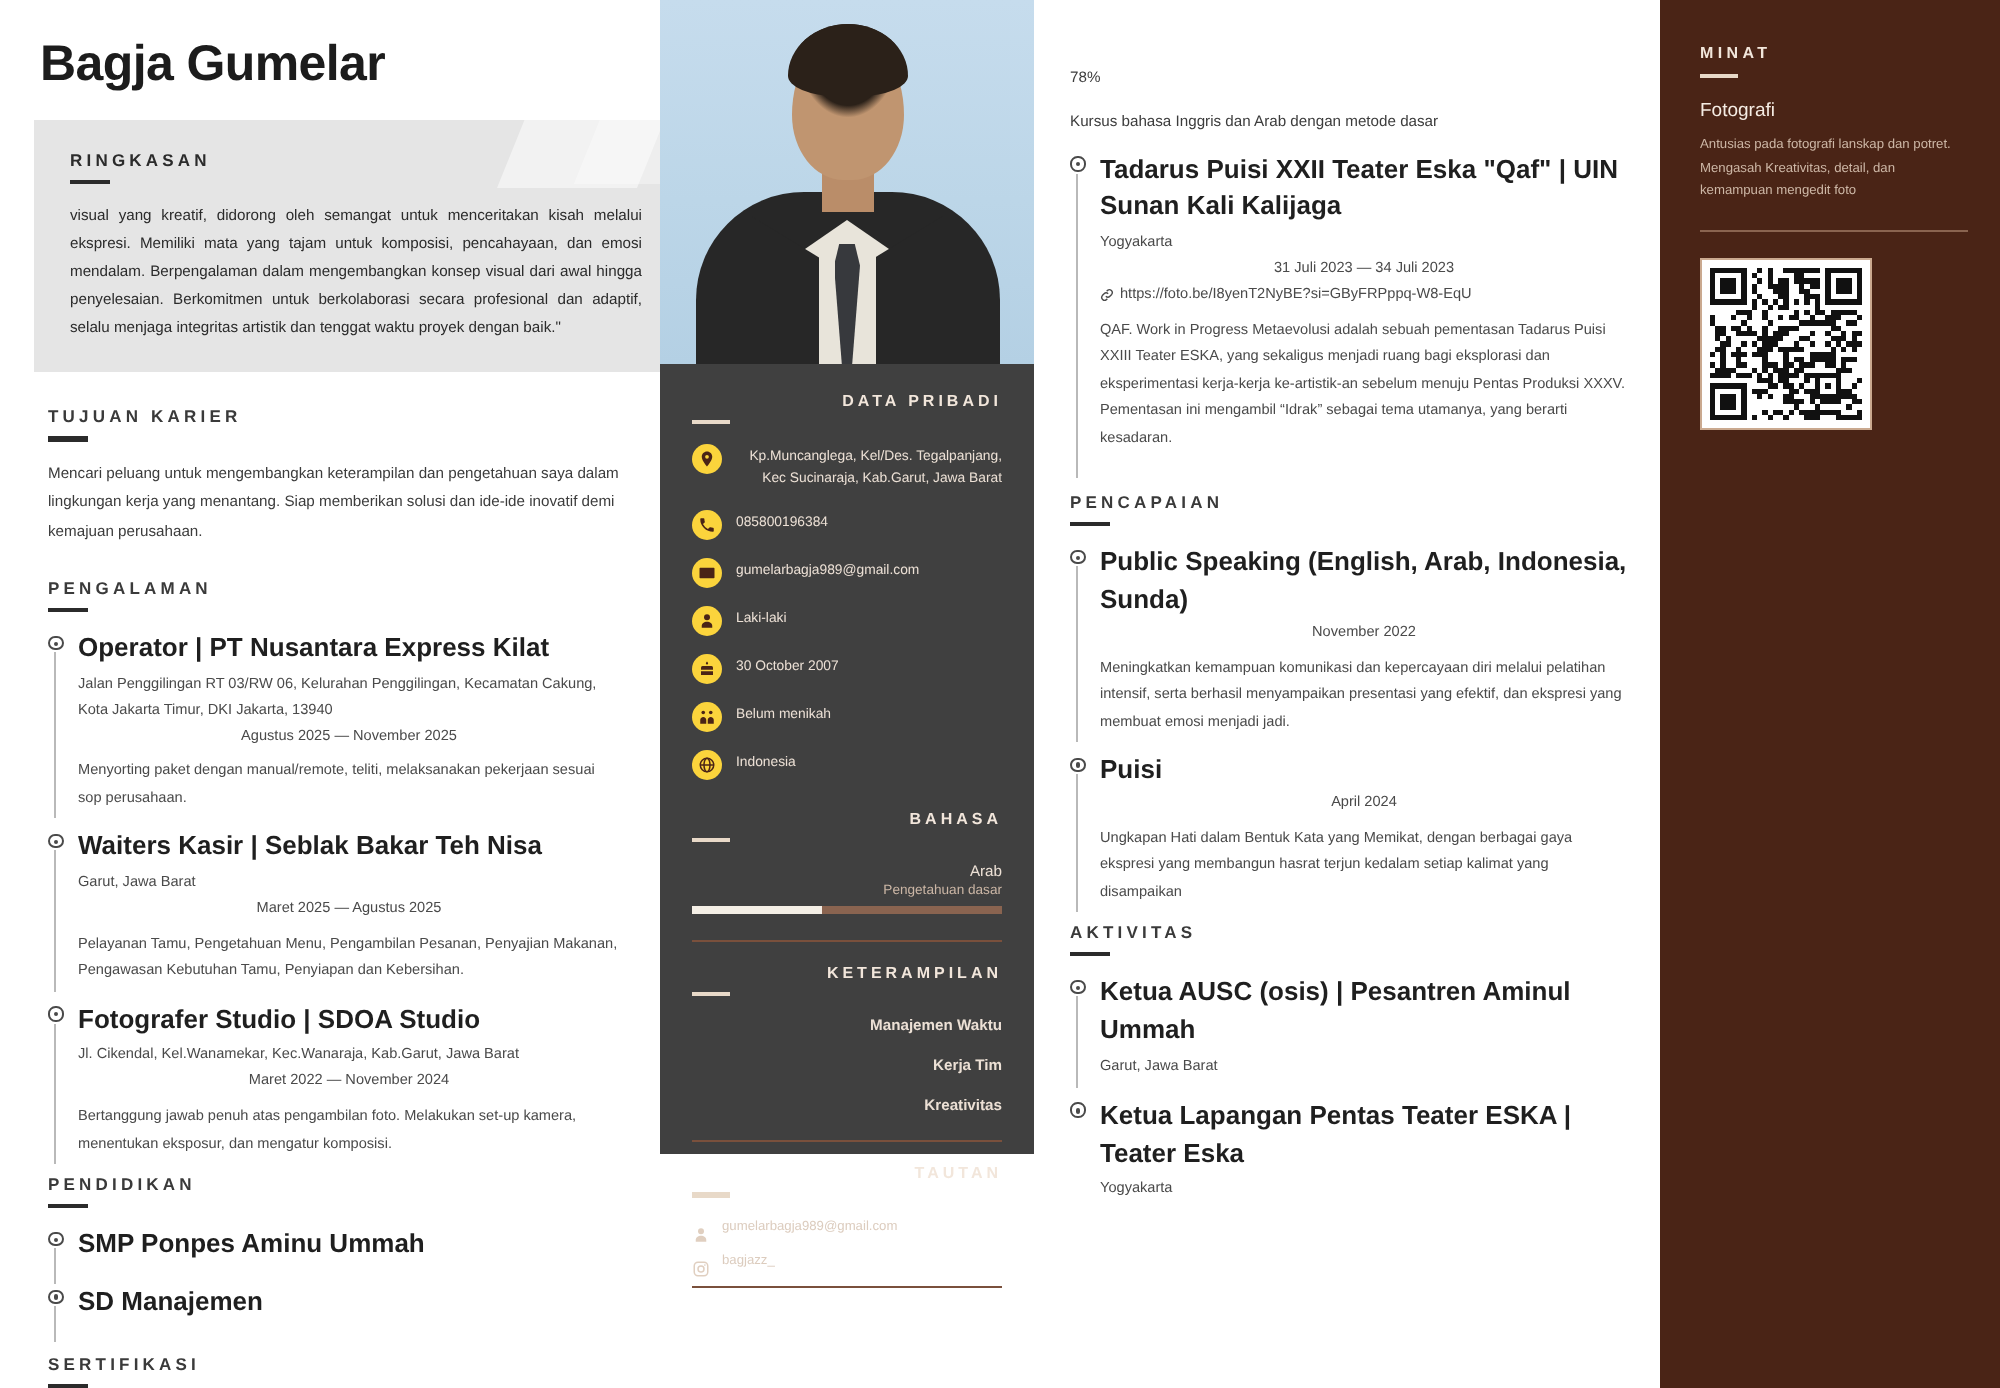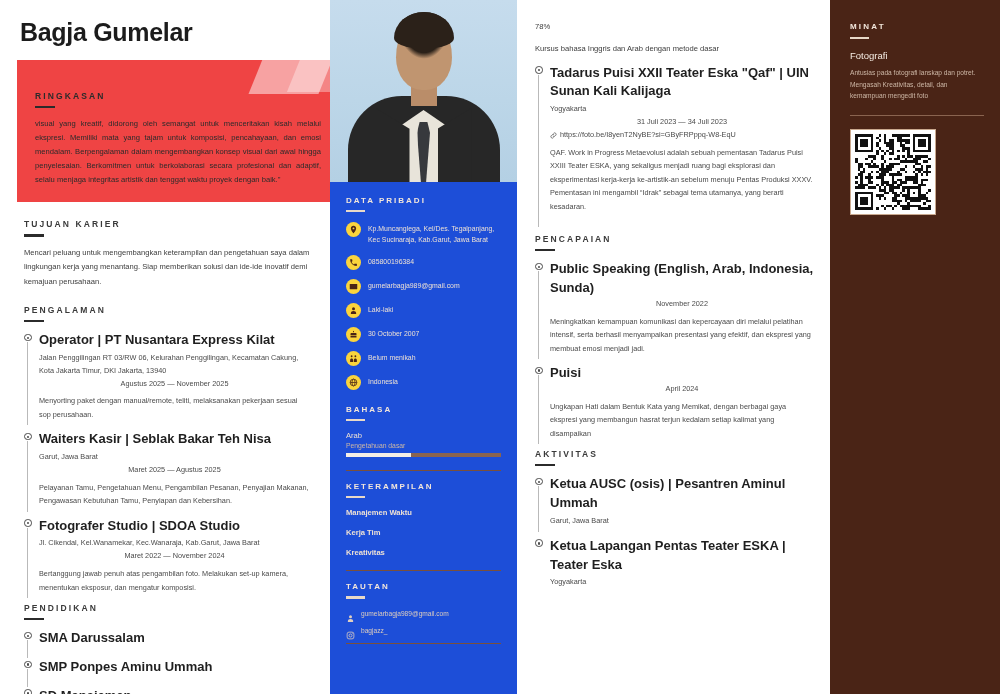--- a/index.html
+++ b/index.html
@@ -29,22 +29,22 @@
     font-size: 25px;
     font-weight: bold;
     letter-spacing: -0.3px;
     color: #1c1c1c;
     padding: 18px 0 0 20px;
   }
   .summary-block {
     position: relative;
     margin: 13px 0 0 17px;
     width: 320px;
-    background: #ef4444;
-    padding: 31px 16px 15px 18px;
+    background: #e5e5e5;
+    padding: 15px 16px 15px 18px;
     overflow: hidden;
   }
   .summary-block .sheen {
     position: absolute;
     top: -18px; right: 8px;
     width: 70px; height: 52px;
     background: rgba(255,255,255,0.50);
     transform: skewX(-22deg);
     pointer-events: none;
   }
@@ -119,24 +119,25 @@
   }
   .tl-desc {
     font-size: 7.3px; color: #4a4a4a; line-height: 1.85; margin-top: 4px;
   }
   .tl-entry { margin-bottom: 9px; }
   .tl-entry.compact { margin-bottom: 4px; }
 
   
   .col-mid {
     position: relative;
-    width: 187px; height: 694px;
+    width: 187px; height: 577px;
     flex: 0 0 187px;
-    background: #1d4ed8;
+    background: #404040;
     z-index: 3;
+    text-align: right;
   }
   .photo {
     position: relative;
     width: 187px; height: 182px;
     background: linear-gradient(180deg,#c6dced 0%,#bcd6e8 55%,#b4d0e4 100%);
     overflow: hidden;
   }
   .photo .head {
     position: absolute;
     left: 50%; transform: translateX(-50%);
@@ -218,21 +219,21 @@
   .link-row { display: flex; align-items: center; margin-bottom: 8px; }
   .link-ic { width: 9px; height: 9px; margin-right: 6px; flex: 0 0 9px; }
   .link-tx { font-size: 6.6px; color: #dcccbe; }
 
   
   .col-right {
     position: relative;
     width: 313px; height: 528px;
     flex: 0 0 313px;
     background: #ffffff;
-    padding: 12px 16px 0 18px;
+    padding: 24px 16px 0 18px;
   }
   .col-right .sec-head { color: #3a3a3a; }
 
   
   .col-far {
     position: relative;
     width: 170px; height: 694px;
     flex: 0 0 170px;
     background: #4a2416;
     padding: 22px 16px 0 20px;
@@ -303,25 +304,20 @@
         <div class="tl-sub">Jl. Cikendal, Kel.Wanamekar, Kec.Wanaraja, Kab.Garut, Jawa Barat</div>
         <div class="tl-date">Maret 2022  —  November 2024</div>
         <div class="tl-desc">Bertanggung jawab penuh atas pengambilan foto. Melakukan set-up kamera, menentukan eksposur, dan mengatur komposisi.</div>
       </div>
     </div>
 
     <div class="lblock" style="margin-top:9px">
       <div class="sec-head">PENDIDIKAN</div>
       <div class="sec-head-rule"></div>
 
-      <div class="tl tl-entry compact" style="padding-bottom:6px">
-        <span class="tl-dot"></span>
-        <span class="tl-line"></span>
-        <div class="tl-title">SMA Darussalam</div>
-      </div>
       <div class="tl tl-entry compact" style="padding-bottom:6px">
         <span class="tl-dot"></span>
         <span class="tl-line"></span>
         <div class="tl-title">SMP Ponpes Aminu Ummah</div>
       </div>
       <div class="tl tl-entry compact" style="padding-bottom:6px">
         <span class="tl-dot"></span>
         <span class="tl-line"></span>
         <div class="tl-title">SD Manajemen</div>
       </div>

